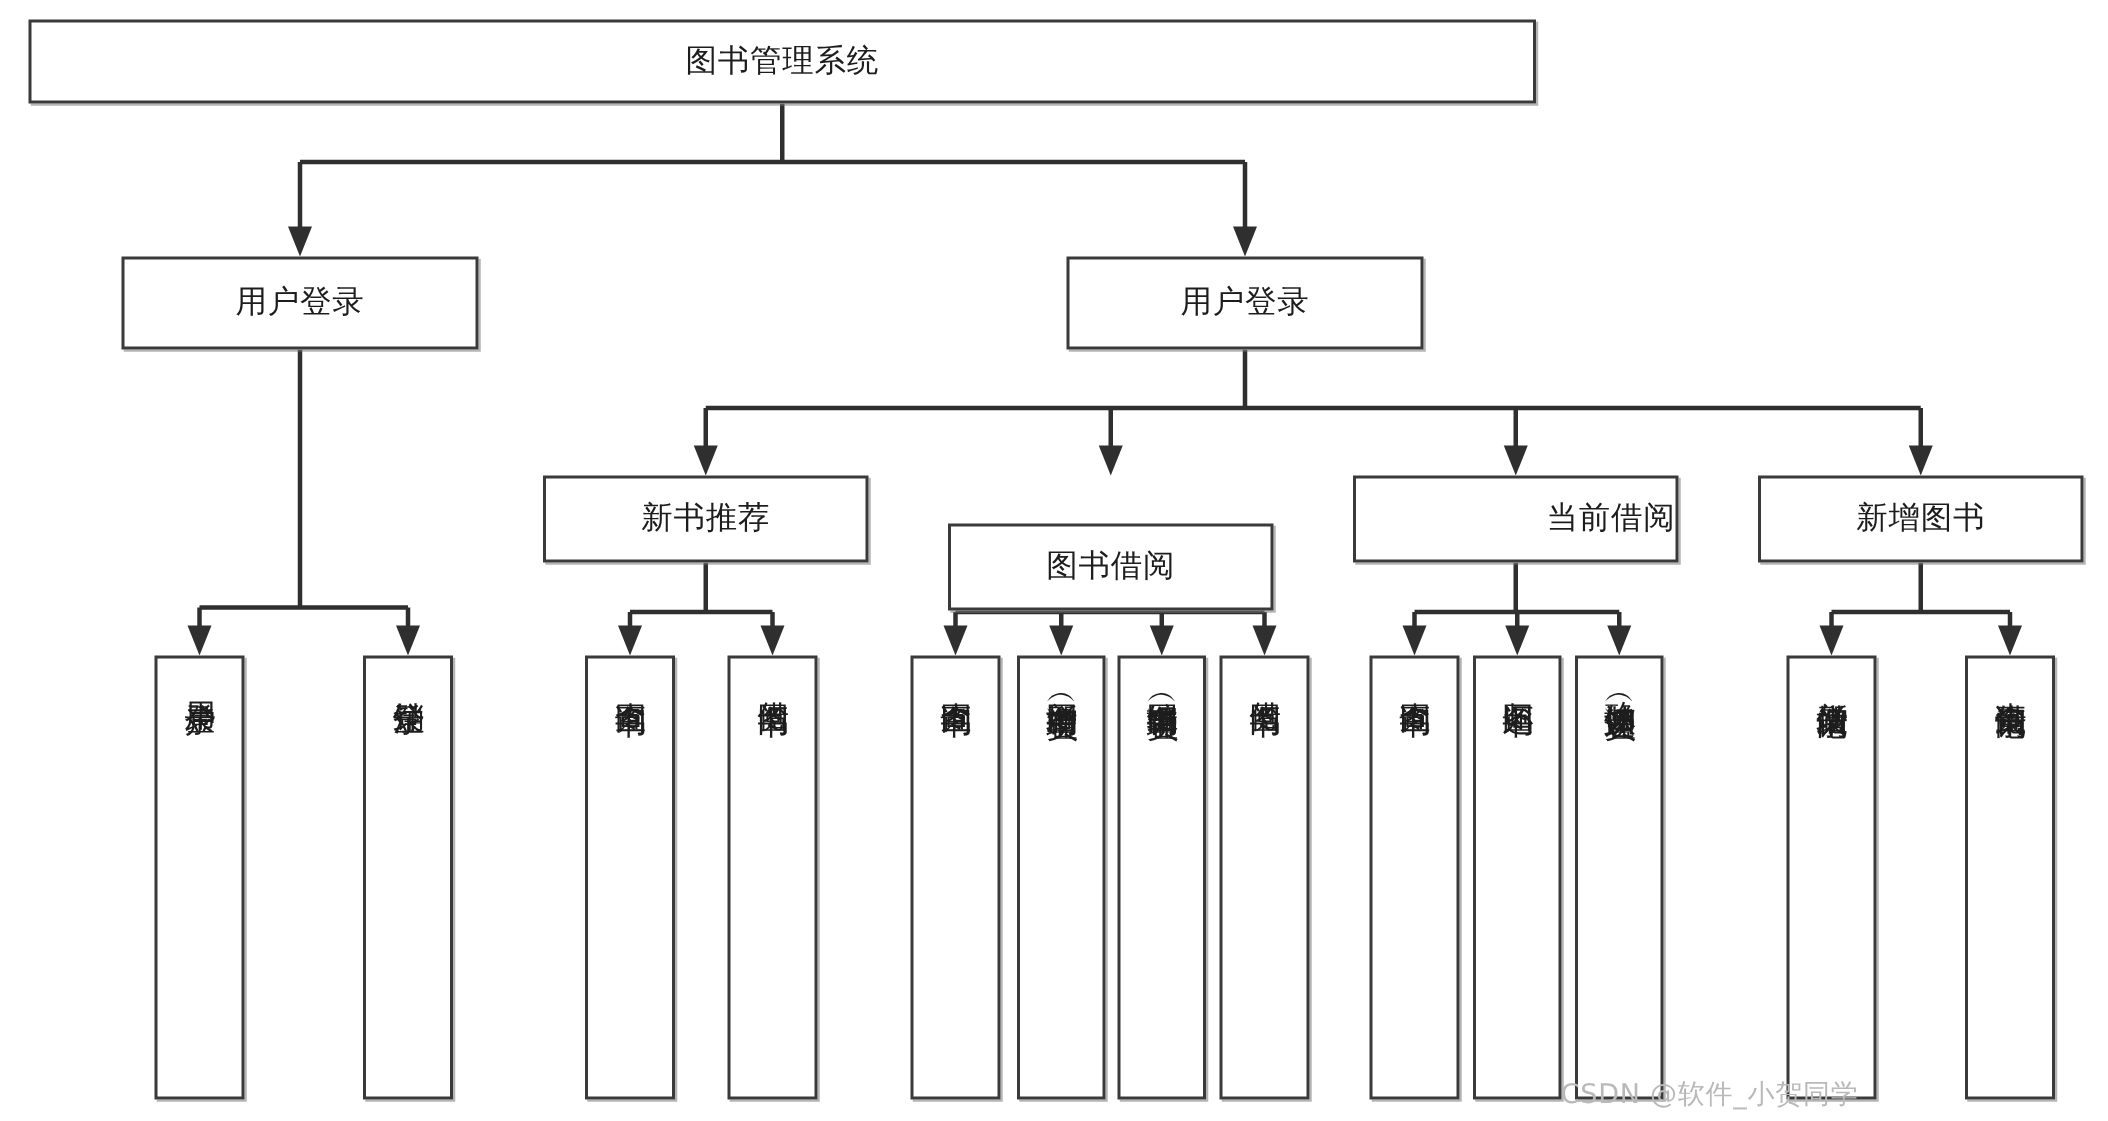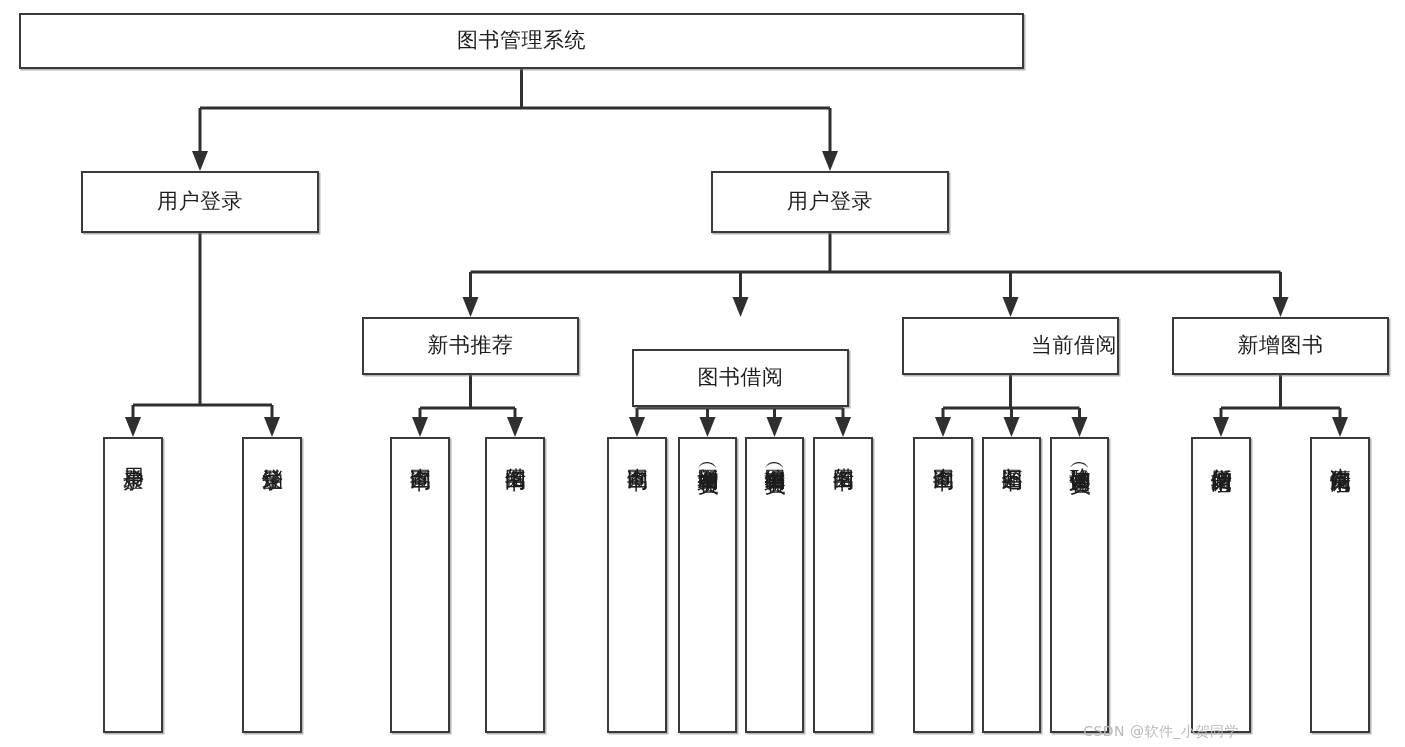--- a/index.html
+++ b/index.html
@@ -59,21 +59,21 @@
     left: 0;
     top: 0;
     width: 1405px;
     height: 747px;
     pointer-events: none;
   }
   #watermark {
     position: absolute;
     right: 10px;
     bottom: 6px;
-    font-size: 14px;
+    font-size: 18px;
     color: #b9b9b9;
     letter-spacing: 0.5px;
     white-space: nowrap;
   }
 </style>
 </head>
 <body>
 
 <div id="diagram-root">
   <svg id="connector-layer" width="1405" height="747" viewBox="0 0 1405 747">

